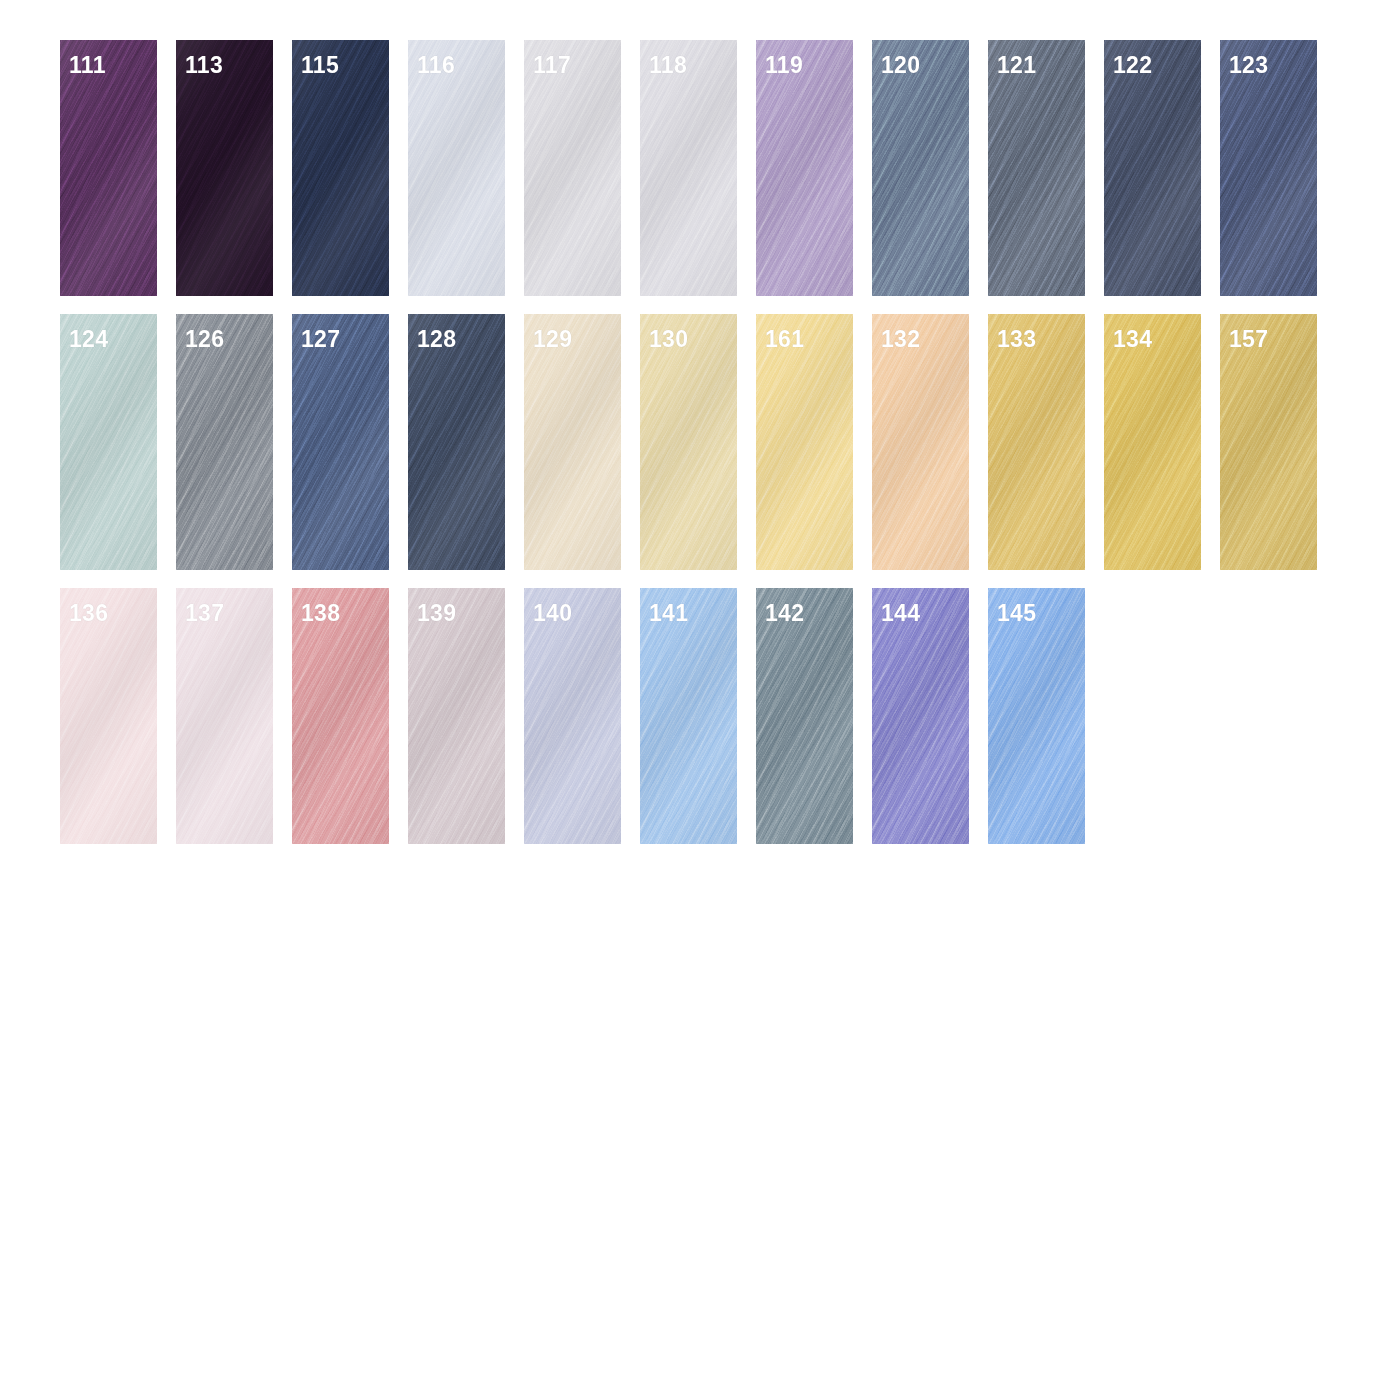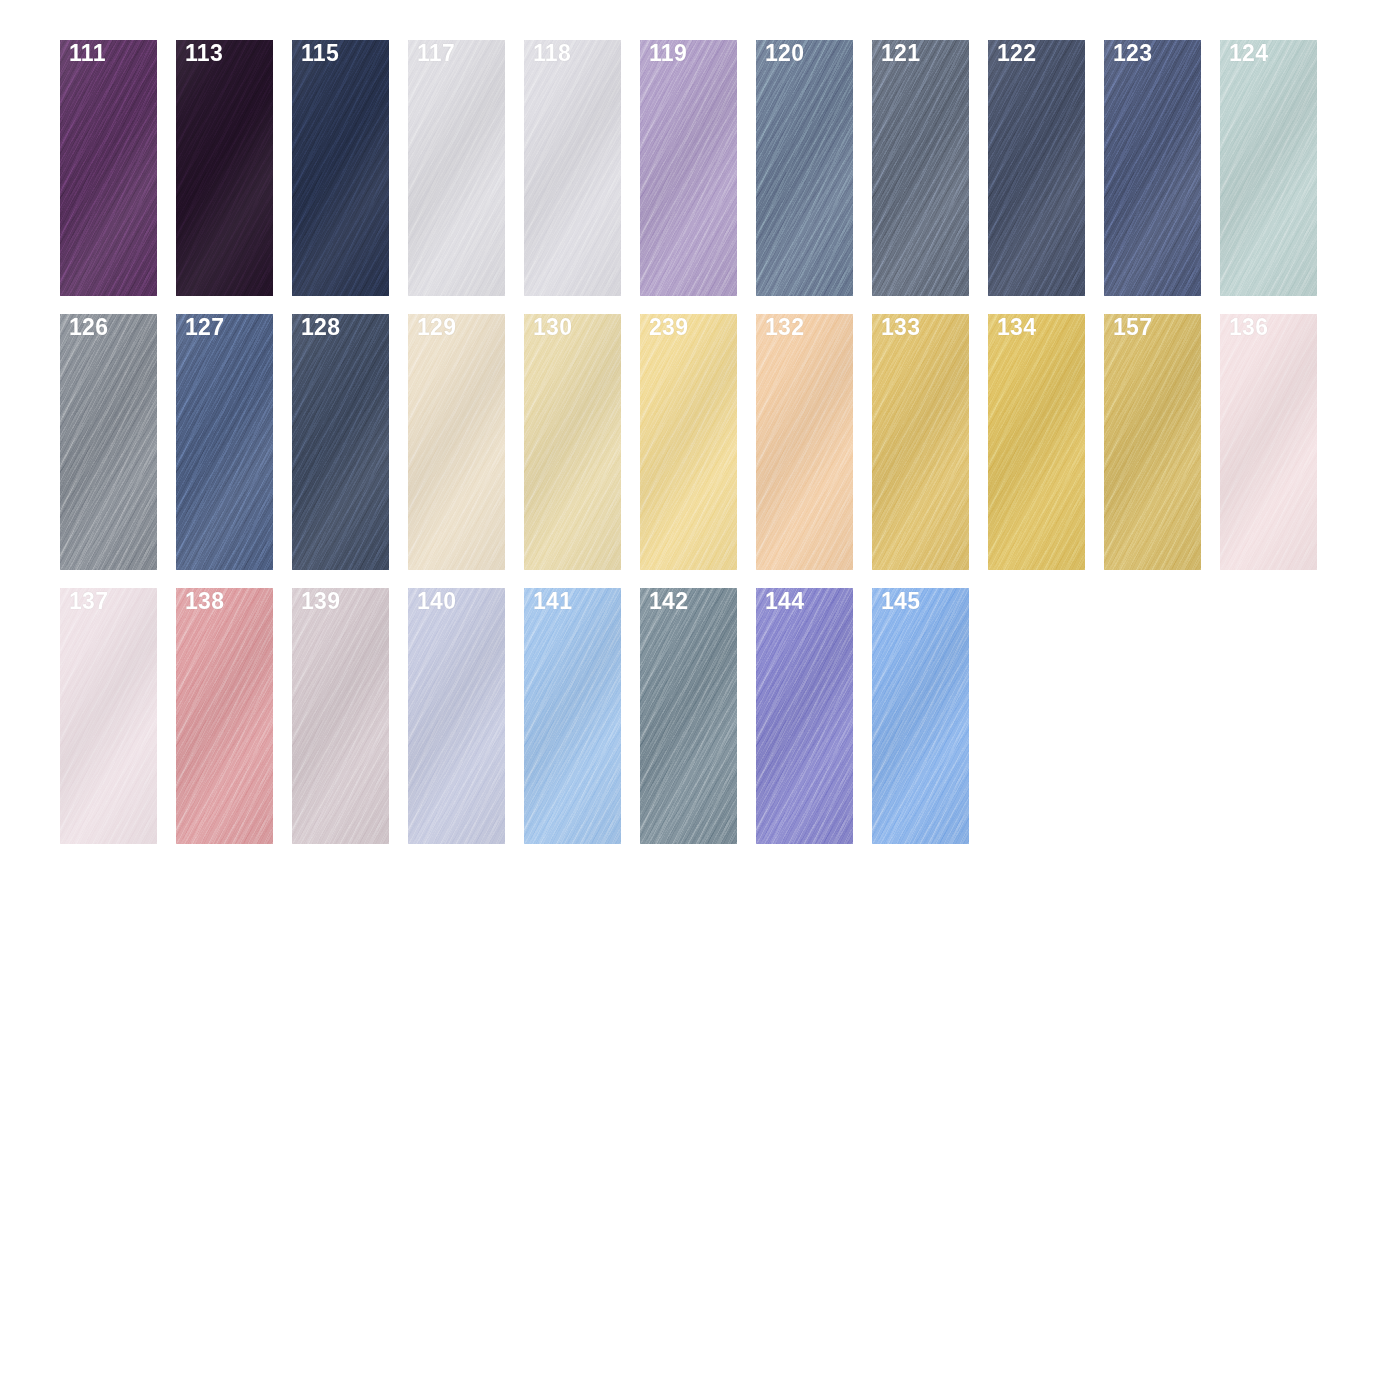--- a/index.html
+++ b/index.html
@@ -99,21 +99,21 @@
       rgba(255,255,255,0.10) 0%,
       rgba(255,255,255,0.02) 22%,
       rgba(0,0,0,0.05) 46%,
       rgba(255,255,255,0.07) 68%,
       rgba(0,0,0,0.04) 100%);
   }
 
   .swatch-label {
     position: absolute;
     z-index: 4;
-    top: 2px;
+    top: 14px;
     left: 9px;
     color: #ffffff;
     font-family: "Liberation Sans", sans-serif;
     font-size: 23px;
     font-weight: bold;
     line-height: 1;
     letter-spacing: 0.3px;
     white-space: nowrap;
     text-shadow: 0 0 1px rgba(0,0,0,0.18);
   }
@@ -141,20 +141,26 @@
         <div class="swatch-sheen"></div>
         <span class="swatch-label">113</span>
       </div>
       <div class="swatch">
         <div class="swatch-fill" style="background: rgb(40, 51, 79);"></div>
         <div class="swatch-weave"></div>
         <div class="swatch-sheen"></div>
         <span class="swatch-label">115</span>
       </div>
       <div class="swatch">
+        <div class="swatch-fill" style="background: rgb(218, 222, 232);"></div>
+        <div class="swatch-weave"></div>
+        <div class="swatch-sheen"></div>
+        <span class="swatch-label">116</span>
+      </div>
+      <div class="swatch">
         <div class="swatch-fill" style="background: rgb(222, 221, 226);"></div>
         <div class="swatch-weave"></div>
         <div class="swatch-sheen"></div>
         <span class="swatch-label">117</span>
       </div>
       <div class="swatch">
         <div class="swatch-fill" style="background: rgb(222, 221, 227);"></div>
         <div class="swatch-weave"></div>
         <div class="swatch-sheen"></div>
         <span class="swatch-label">118</span>
@@ -222,21 +228,21 @@
       <div class="swatch">
         <div class="swatch-fill" style="background: rgb(233, 219, 174);"></div>
         <div class="swatch-weave"></div>
         <div class="swatch-sheen"></div>
         <span class="swatch-label">130</span>
       </div>
       <div class="swatch">
         <div class="swatch-fill" style="background: rgb(242, 220, 154);"></div>
         <div class="swatch-weave"></div>
         <div class="swatch-sheen"></div>
-        <span class="swatch-label">239</span>
+        <span class="swatch-label">161</span>
       </div>
       <div class="swatch">
         <div class="swatch-fill" style="background: rgb(243, 207, 169);"></div>
         <div class="swatch-weave"></div>
         <div class="swatch-sheen"></div>
         <span class="swatch-label">132</span>
       </div>
       <div class="swatch">
         <div class="swatch-fill" style="background: rgb(224, 195, 113);"></div>
         <div class="swatch-weave"></div>

